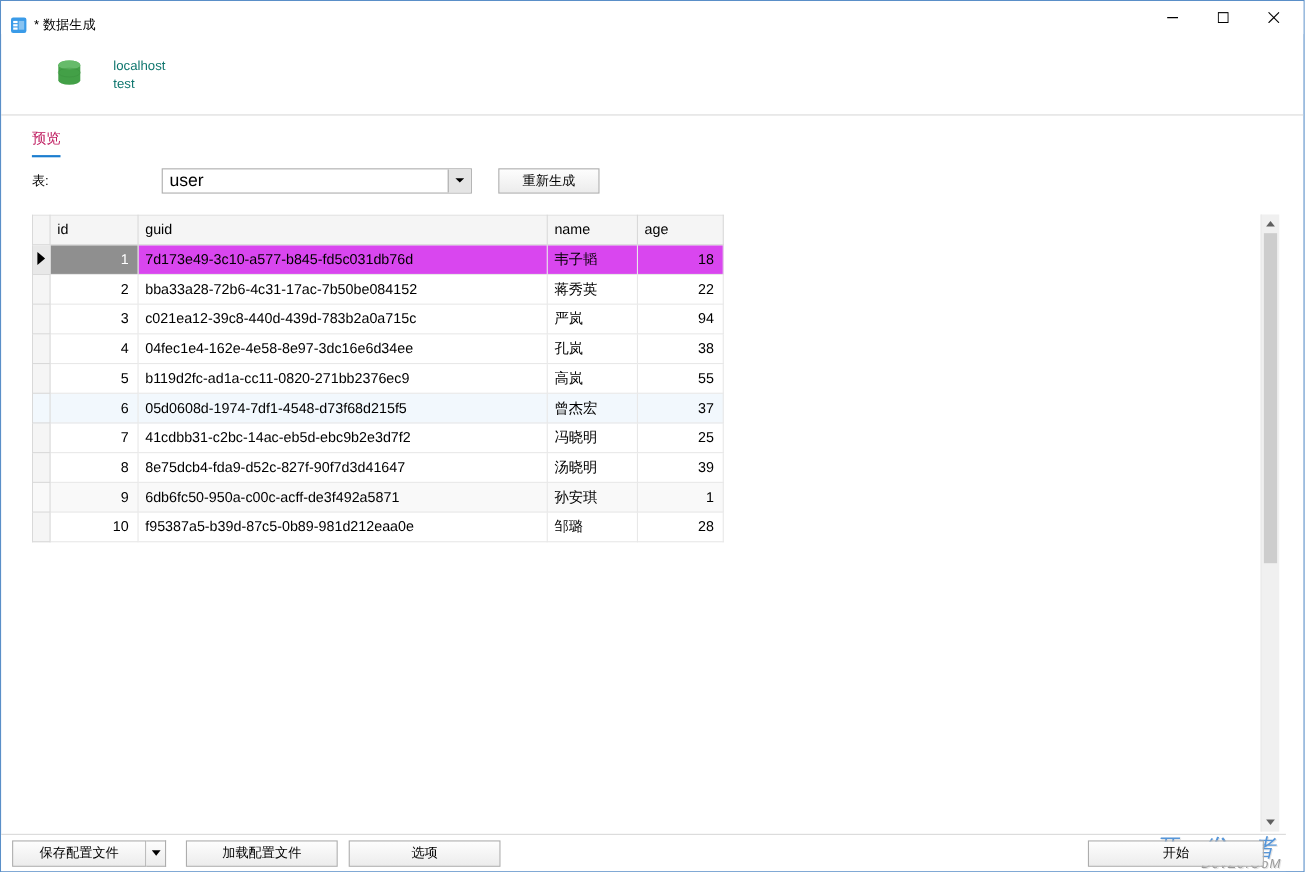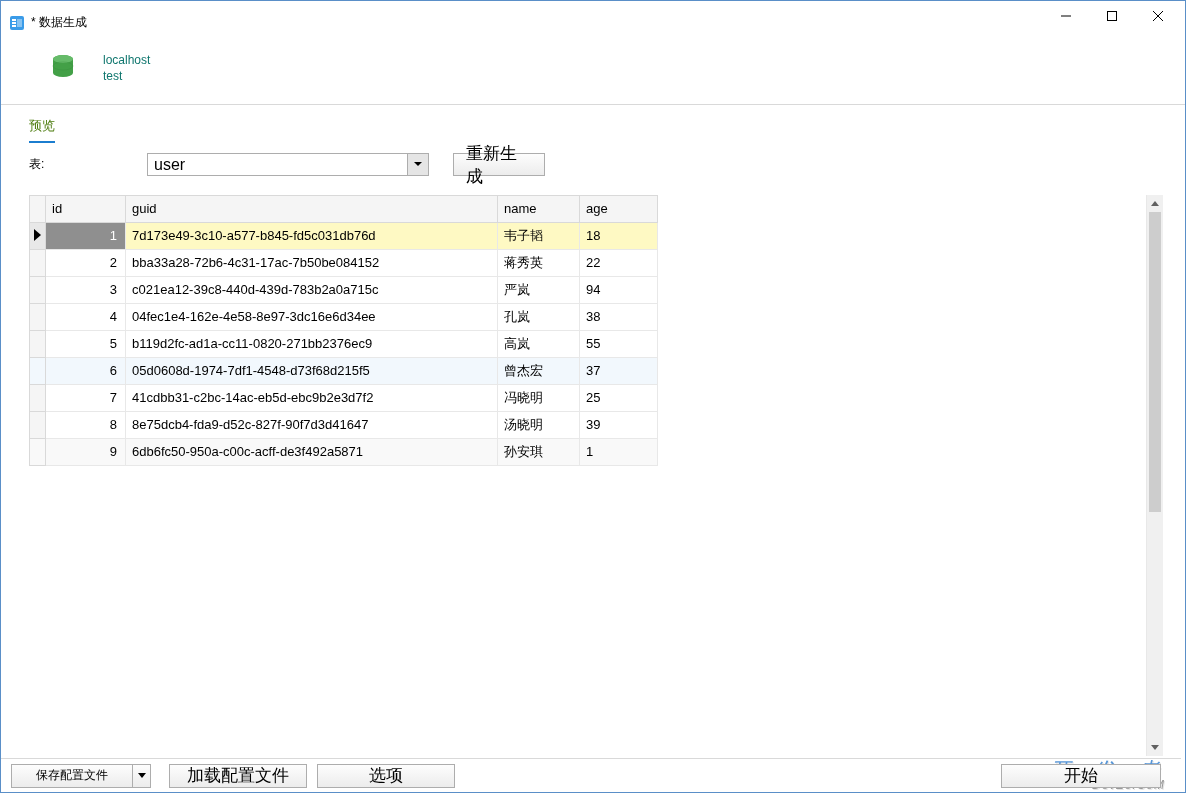--- a/index.html
+++ b/index.html
@@ -11,57 +11,57 @@
 .window-controls { margin-left: auto; display: flex; }
 .window-controls div { width: 46px; height: 30px; display: flex; align-items: center; justify-content: center; color: #000; cursor: default; }
 .window-controls svg { width: 10px; height: 10px; }
 
 .connection-bar { height: 74px; display: flex; align-items: center; padding-left: 50px; border-bottom: 1px solid #d9d9d9; }
 .db-icon { width: 24px; height: 28px; margin-right: 28px; }
 .conn-text { display: flex; flex-direction: column; gap: 2px; }
 .conn-text span { font-size: 12px; color: #0f766e; }
 
 .tab-header { padding: 12px 0 0 28px; height: 40px; }
-.tab-active { color: #4d7c0f; font-size: 13px; border-bottom: 2px solid #1b7dcf; padding-bottom: 6px; display: inline-block; }
+.tab-active { color: #be185d; font-size: 13px; border-bottom: 2px solid #1b7dcf; padding-bottom: 6px; display: inline-block; }
 
 .toolbar-row { display: flex; align-items: center; padding: 8px 28px 10px 28px; gap: 8px; }
 .toolbar-row .lbl { width: 110px; font-size: 12px; color: #000; }
 .table-select { width: 282px; height: 23px; border: 1px solid #adadad; background: #fff; font-size: 16px; padding: 2px 22px 2px 6px; position: relative; display: flex; align-items: center; }
 .table-select::after { content: ""; position: absolute; right: 0; top: 0; width: 20px; height: 100%; border-left: 1px solid #adadad; background: #e5e5e5; display: flex; align-items: center; justify-content: center; }
 .chevron { position: absolute; right: 6px; top: 8px; width: 0; height: 0; border-left: 4px solid transparent; border-right: 4px solid transparent; border-top: 4px solid #000; z-index: 2; }
-.btn { height: 23px; padding: 0 12px; border: 1px solid #adadad; background: linear-gradient(#fdfdfd, #ececec); font-size: 17px; cursor: default; display: flex; align-items: center; justify-content: center; }
+.btn { height: 23px; padding: 0 12px; border: 1px solid #adadad; background: linear-gradient(#fdfdfd, #ececec); font-size: 12px; cursor: default; display: flex; align-items: center; justify-content: center; }
 .btn.wide { width: 92px; }
 
 .grid-area { position: absolute; top: 194px; left: 28px; right: 22px; bottom: 36px; display: flex; }
 .grid-wrapper { flex: 1; overflow: hidden; }
 
 .grid { border-collapse: collapse; font-size: 13px; }
 .grid th, .grid td { border: 1px solid #e8e8e8; border-top: none; text-align: left; padding: 3px 6px; white-space: nowrap; height: 26px; line-height: 20px; }
 .grid th { background: #f5f5f5; border: 1px solid #d9d9d9; font-weight: normal; color: #000; height: 24px; margin-top: 40px; }
 .grid .rowhdr { background: #f5f5f5; border: 1px solid #d9d9d9; width: 16px; text-align: center; padding: 0; }
 .grid .col-id { width: 80px; text-align: right; padding-right: 8px; }
 .grid .col-guid { width: 372px; }
 .grid .col-name { width: 82px; }
-.grid .col-age { width: 78px; padding-right: 8px; }
-.grid tr.sel td { background: #fef9c3; }
+.grid .col-age { width: 78px; text-align: right; padding-right: 8px; }
+.grid tr.sel td { background: #d946ef; }
 .grid tr.sel .col-id { background: #8f8f8f; color: #fff; }
 .grid tr.sel .rowhdr { background: #e8e8e8; position: relative; }
 .grid tr.sel .rowhdr::before { content: ""; position: absolute; left: 4px; top: 6px; width: 0; height: 0; border-top: 6px solid transparent; border-bottom: 6px solid transparent; border-left: 7px solid #000; }
 .grid tr.hover td { background: #f2f8fd; }
 .grid tr.alt td { background: #f9f9f9; }
 
 .vscroll { width: 17px; background: #f0f0f0; border-left: 1px solid #e8e8e8; position: relative; }
 .vscroll .thumb { position: absolute; left: 2px; right: 2px; top: 17px; height: 300px; background: #cdcdcd; }
 .vscroll .arr { position: absolute; left: 0; right: 0; height: 17px; display: flex; align-items: center; justify-content: center; }
 .vscroll .arr.up { top: 0; } .vscroll .arr.down { bottom: 0; }
 .vscroll .tri { width: 0; height: 0; border-left: 4px solid transparent; border-right: 4px solid transparent; }
 .arr.up .tri { border-bottom: 5px solid #606060; }
 .arr.down .tri { border-top: 5px solid #606060; }
 
-.bottom-bar { position: absolute; bottom: 0; left: 0; right: 4px; height: 34px; border-top: 1px solid #d9d9d9; display: flex; align-items: center; padding: 0 10px; background: #fff; }
+.bottom-bar { position: absolute; bottom: 0; left: 0; right: 16px; height: 34px; border-top: 1px solid #d9d9d9; display: flex; align-items: center; padding: 0 10px; background: #fff; }
 .bottom-bar .btn { height: 24px; min-width: 138px; margin-right: 10px; }
 .split-btn { display: flex; height: 24px; margin-right: 18px; }
 .split-btn .main { width: 122px; border: 1px solid #adadad; background: linear-gradient(#fdfdfd, #ececec); display: flex; align-items: center; justify-content: center; font-size: 12px; }
 .split-btn .drop { width: 18px; border: 1px solid #adadad; border-left: none; background: linear-gradient(#fdfdfd, #ececec); display: flex; align-items: center; justify-content: center; }
 .split-btn .drop::before { content: ""; width: 0; height: 0; border-left: 4px solid transparent; border-right: 4px solid transparent; border-top: 5px solid #000; }
 .watermark { position: absolute; right: 18px; bottom: 6px; color: #3a84d2; font-style: italic; font-size: 22px; letter-spacing: 8px; opacity: 0.85; text-shadow: 1px 1px 0 #e0e0e0; }
 .watermark .sub { color: #888; font-size: 12px; letter-spacing: 1px; position: absolute; right: 2px; top: 22px; }
 </style>
 </head>
 <body>
@@ -195,20 +195,27 @@
             <td class="col-name">汤晓明</td>
             <td class="col-age">39</td>
           </tr>
           <tr class="alt">
             <td class="rowhdr"></td>
             <td class="col-id">9</td>
             <td class="col-guid">6db6fc50-950a-c00c-acff-de3f492a5871</td>
             <td class="col-name">孙安琪</td>
             <td class="col-age">1</td>
           </tr>
+          <tr>
+            <td class="rowhdr"></td>
+            <td class="col-id">10</td>
+            <td class="col-guid">f95387a5-b39d-87c5-0b89-981d212eaa0e</td>
+            <td class="col-name">邹璐</td>
+            <td class="col-age">28</td>
+          </tr>
         </tbody>
     </table>
   </div>
   <div class="vscroll">
     <div class="arr up">
         <div class="tri"></div>
       </div>
     <div class="thumb"></div>
     <div class="arr down">
         <div class="tri"></div>

